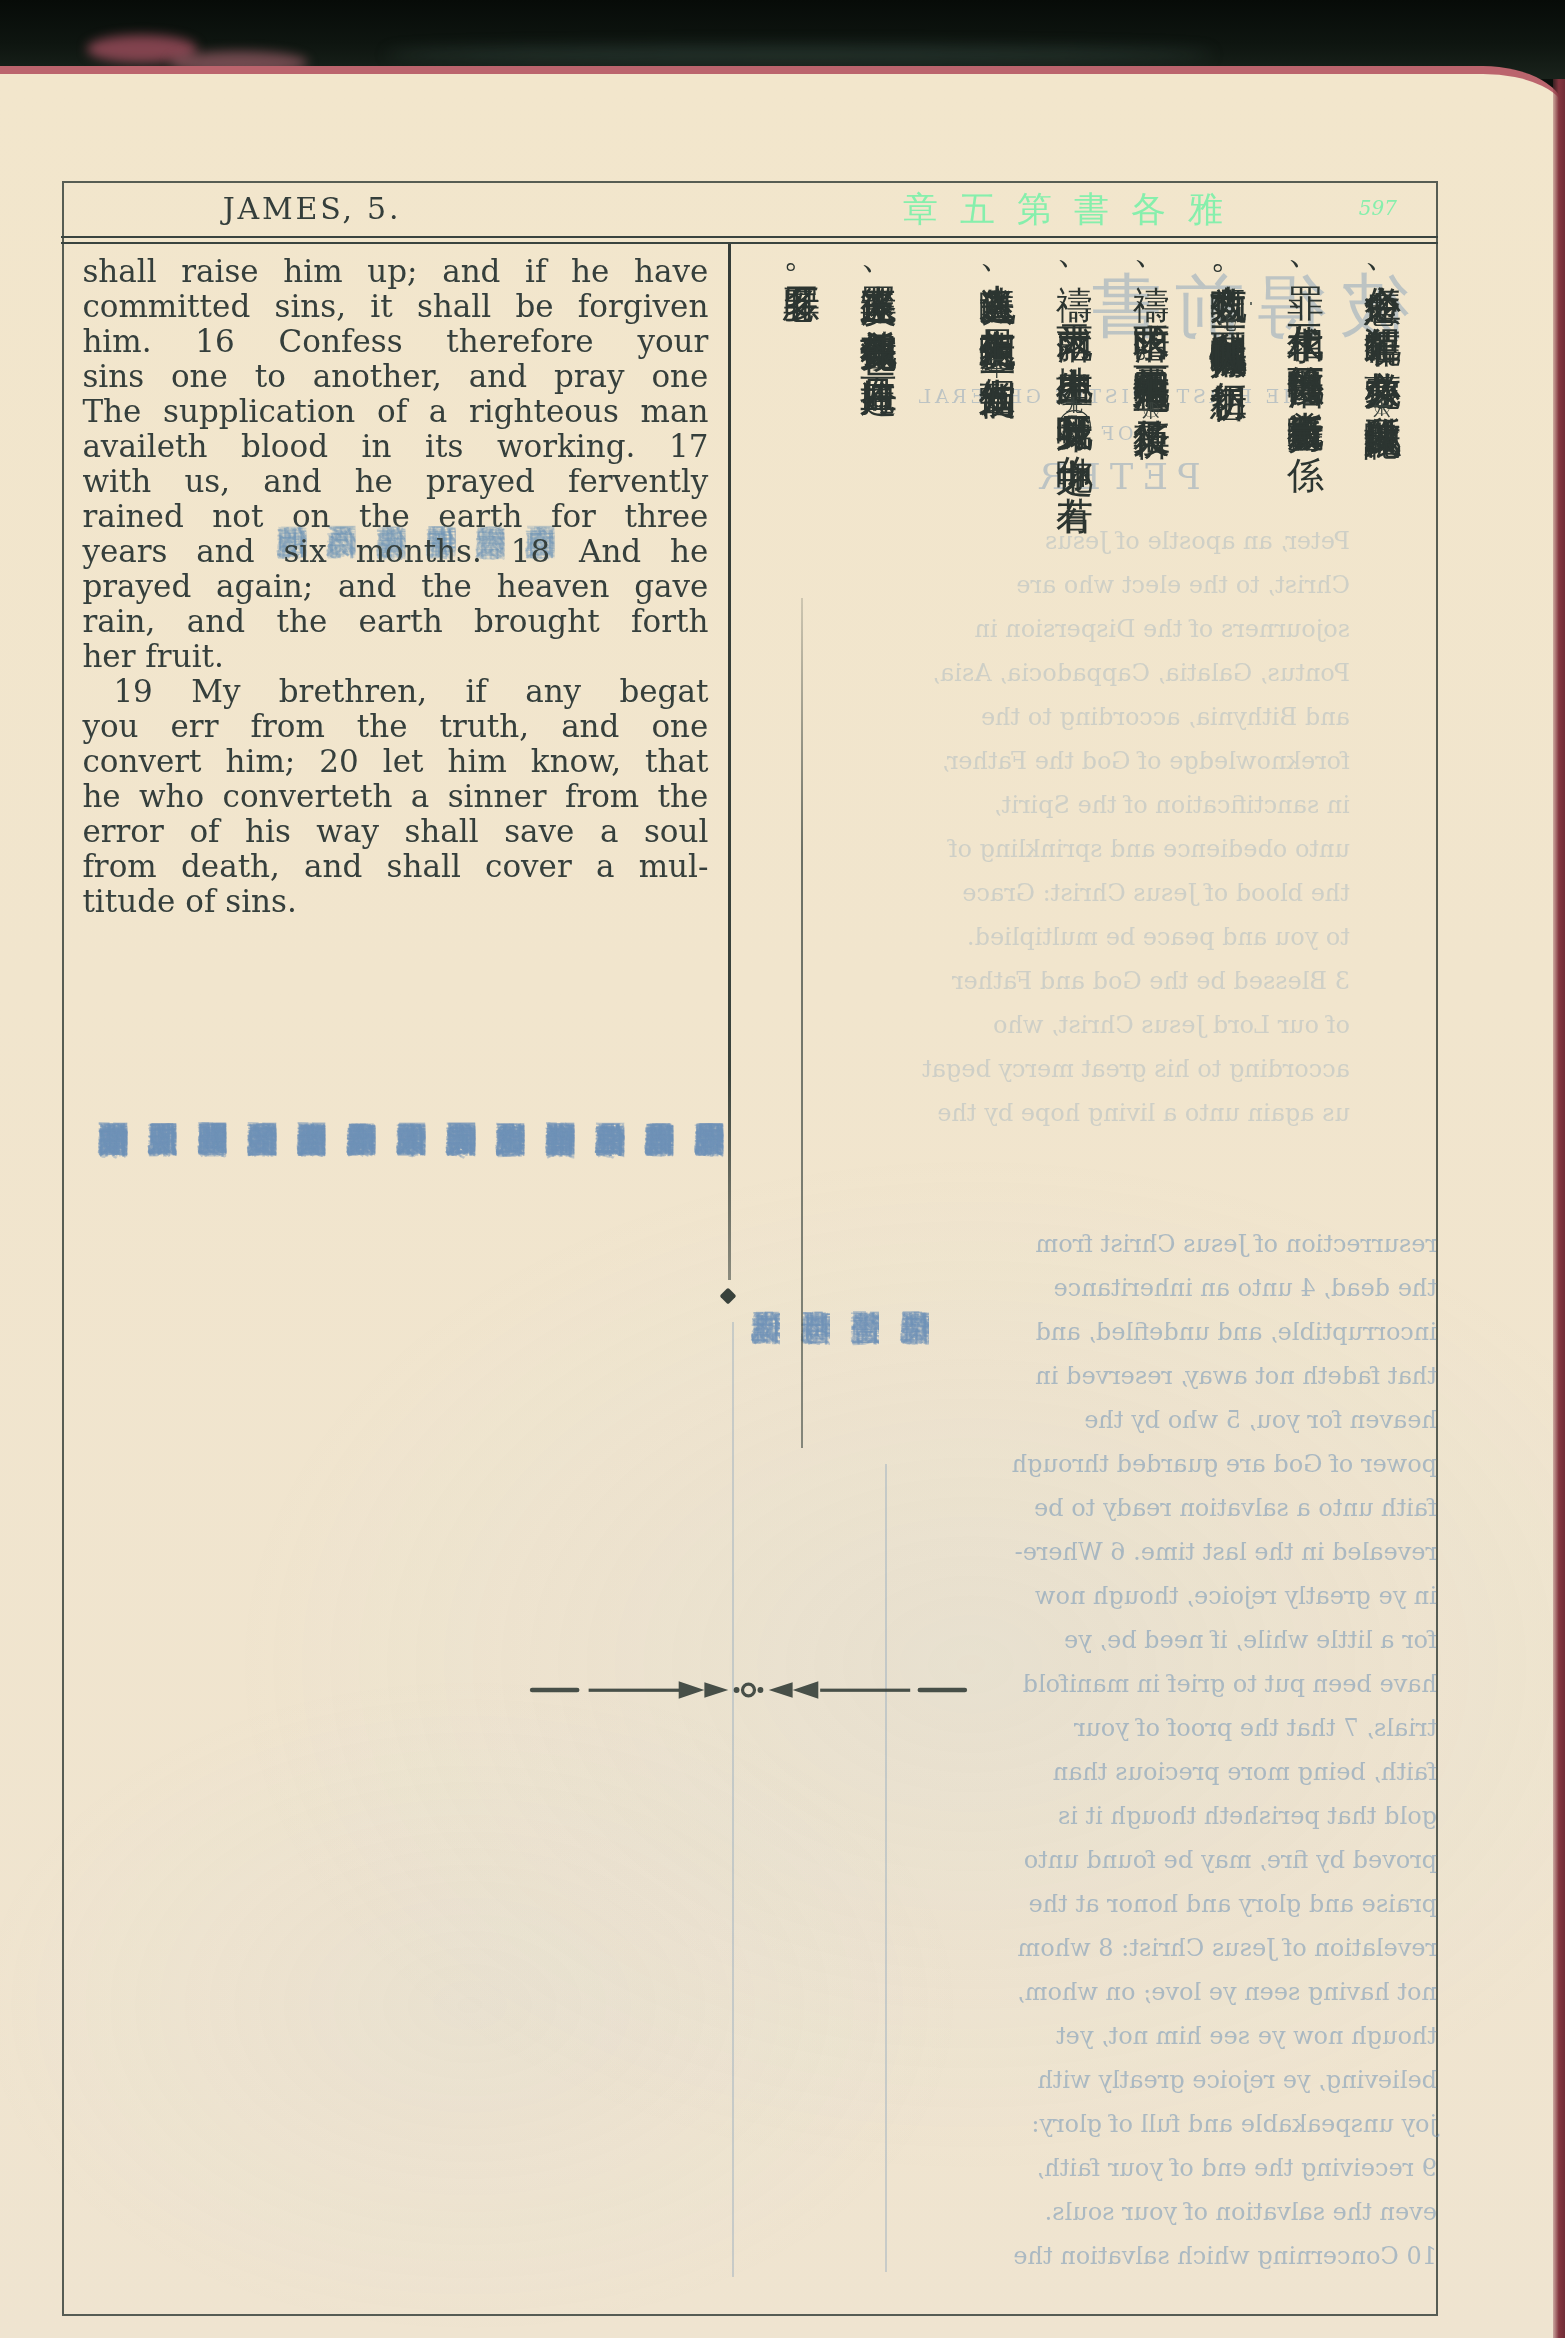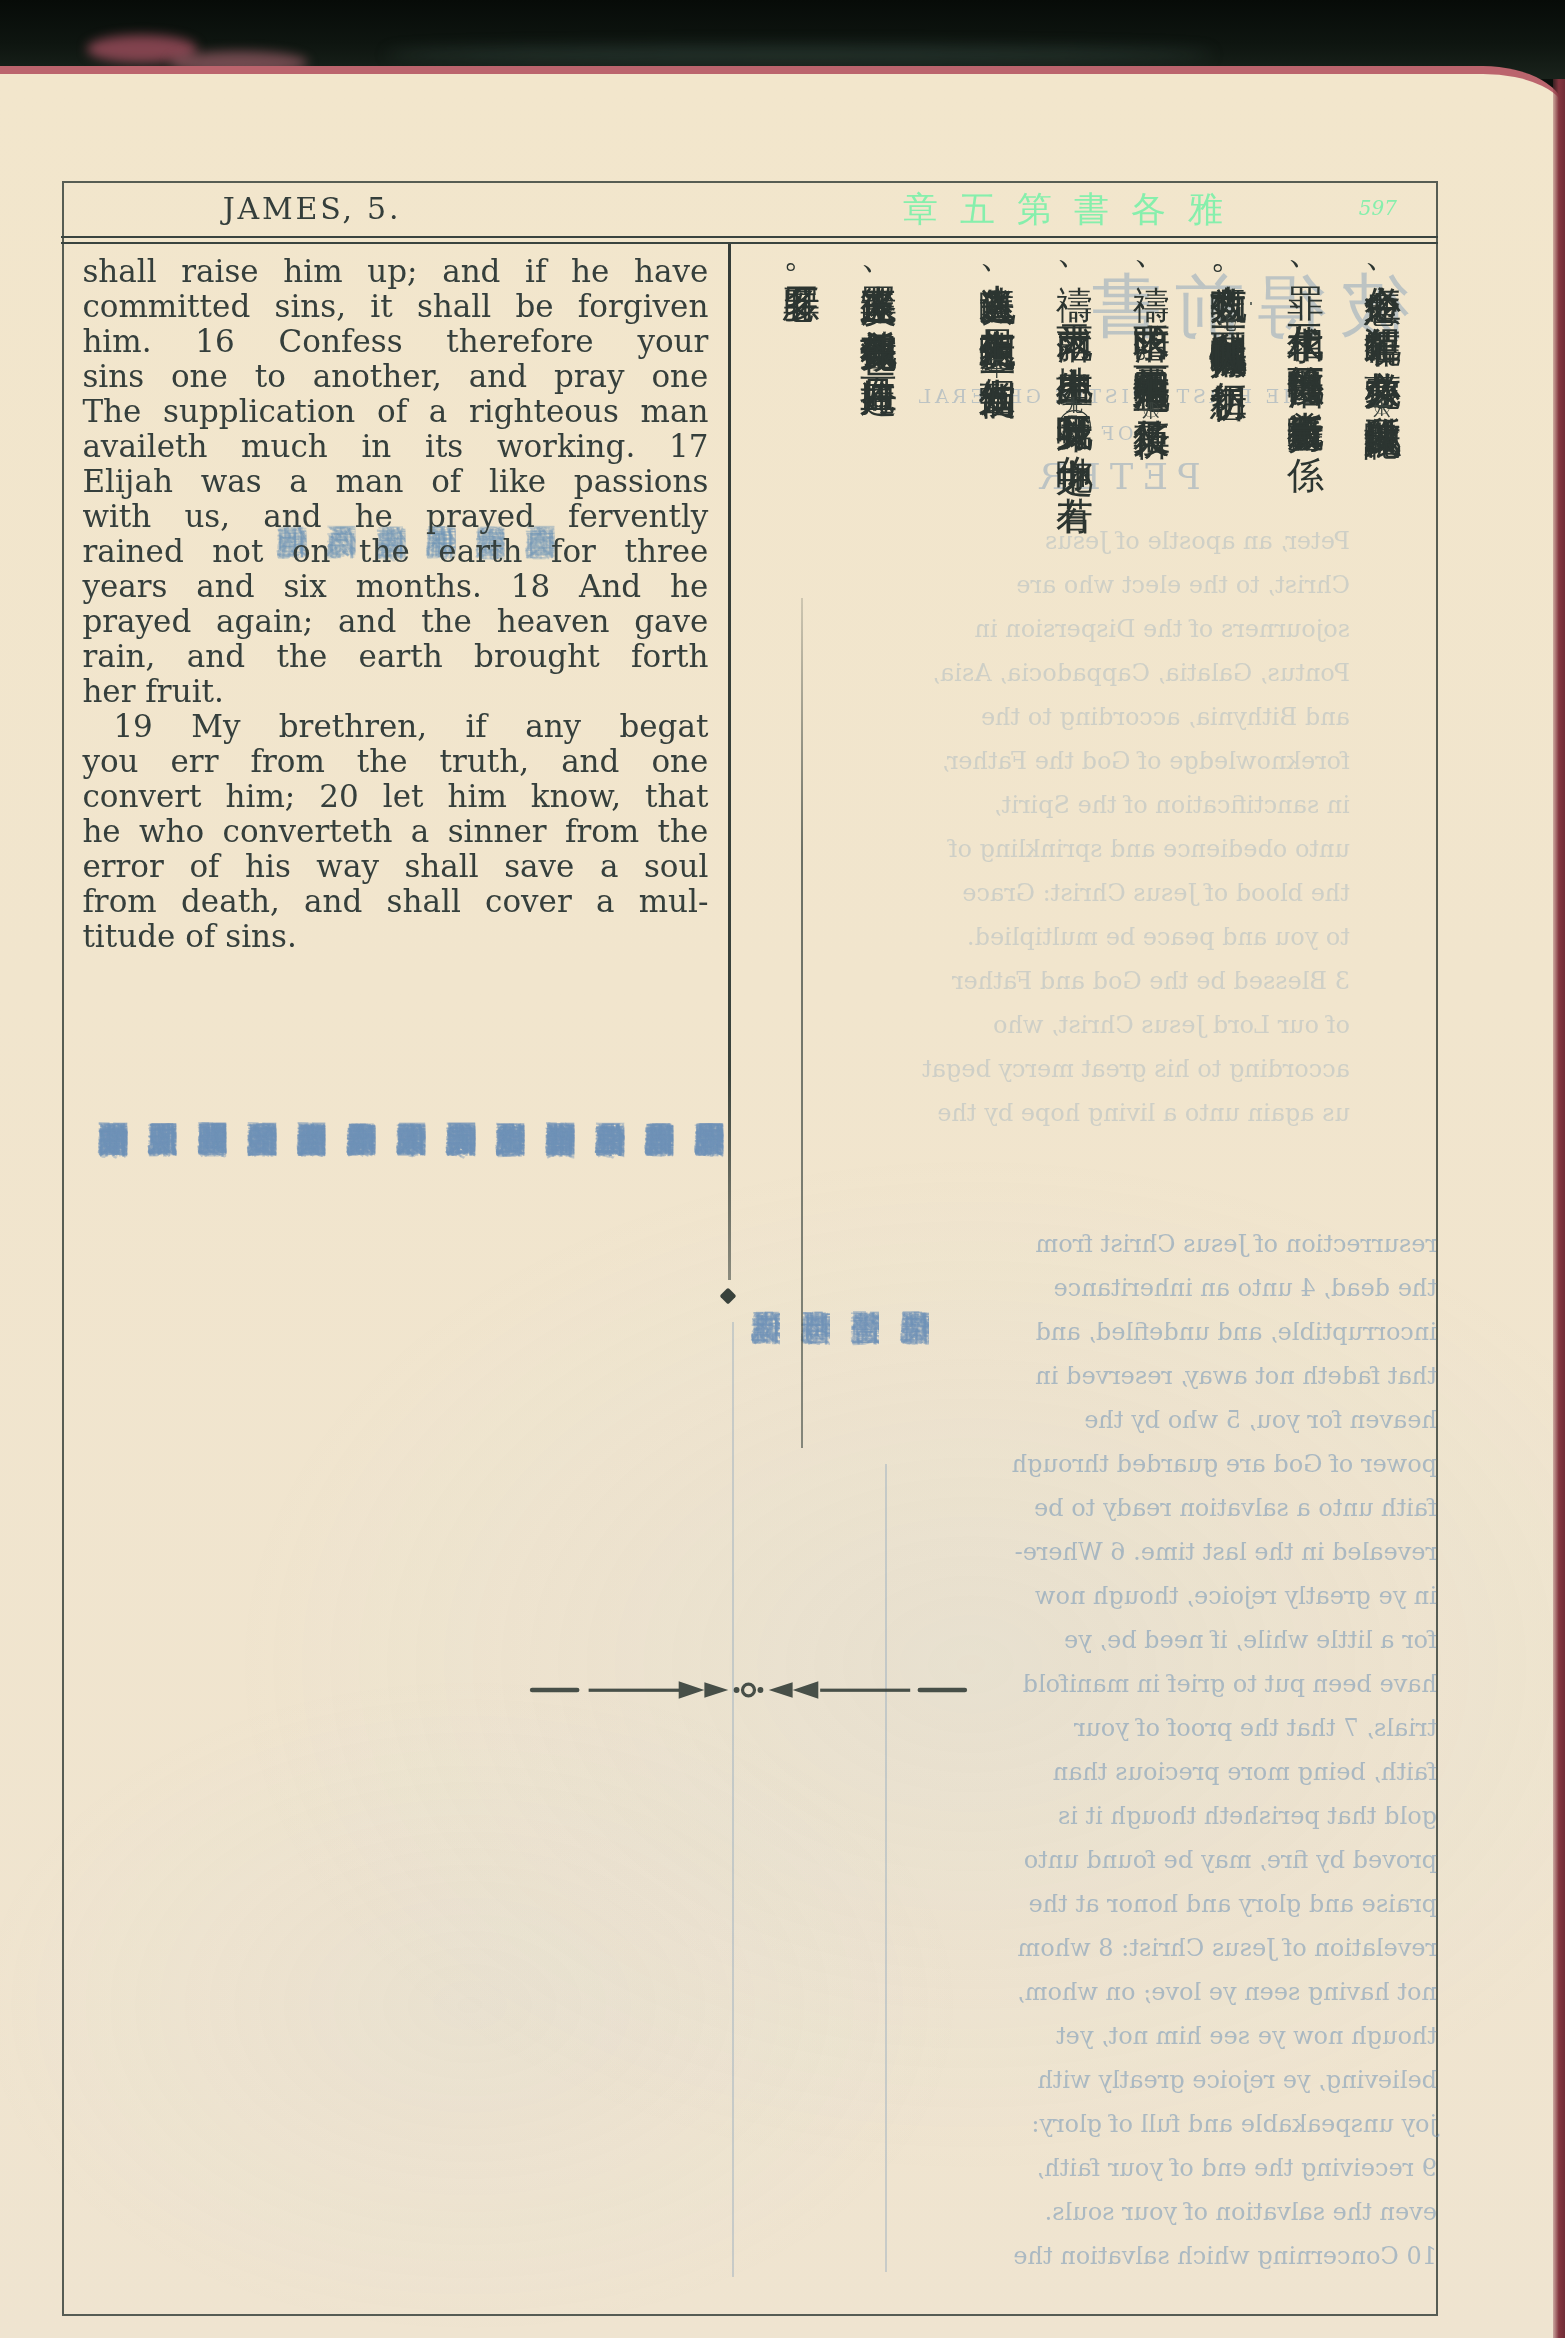--- a/index.html
+++ b/index.html
@@ -204,22 +204,21 @@
       <div class="vdivider"></div>
       <div class="vdiv-orn"></div>
       <div class="vrule2"></div>
 
       <div class="english">
           <div class="eline just"><span>shall raise him up; and if he have</span></div>
           <div class="eline just"><span>committed sins, it shall be forgiven</span></div>
           <div class="eline just"><span>him.</span><b> 16</b><span> Confess therefore your</span></div>
           <div class="eline just"><span>sins one to another, and pray one</span></div>
           <div class="eline just"><span>The supplication of a righteous man</span></div>
-          <div class="eline just"><span>availeth much in its working.</span><b> 17</b></div>
-          <div class="eline just"><span>Elijah was a man of like passions</span></div>
+          <div class="eline just"><span>availeth blood in its working.</span><b> 17</b></div>
           <div class="eline just"><span>with us, and he prayed fervently</span></div>
           <div class="eline just"><span>rained not on the earth for three</span></div>
           <div class="eline just"><span>years and six months.</span><b> 18</b><span> And he</span></div>
           <div class="eline just"><span>prayed again; and the heaven gave</span></div>
           <div class="eline just"><span>rain, and the earth brought forth</span></div>
           <div class="eline"><span>her fruit.</span></div>
           <div class="eline just ind"><b>19</b><span> My brethren, if any begat</span></div>
           <div class="eline just"><span>you err from the truth, and one</span></div>
           <div class="eline just"><span>convert him;</span><b> 20</b><span> let him know, that</span></div>
           <div class="eline just"><span>he who converteth a sinner from the</span></div>

